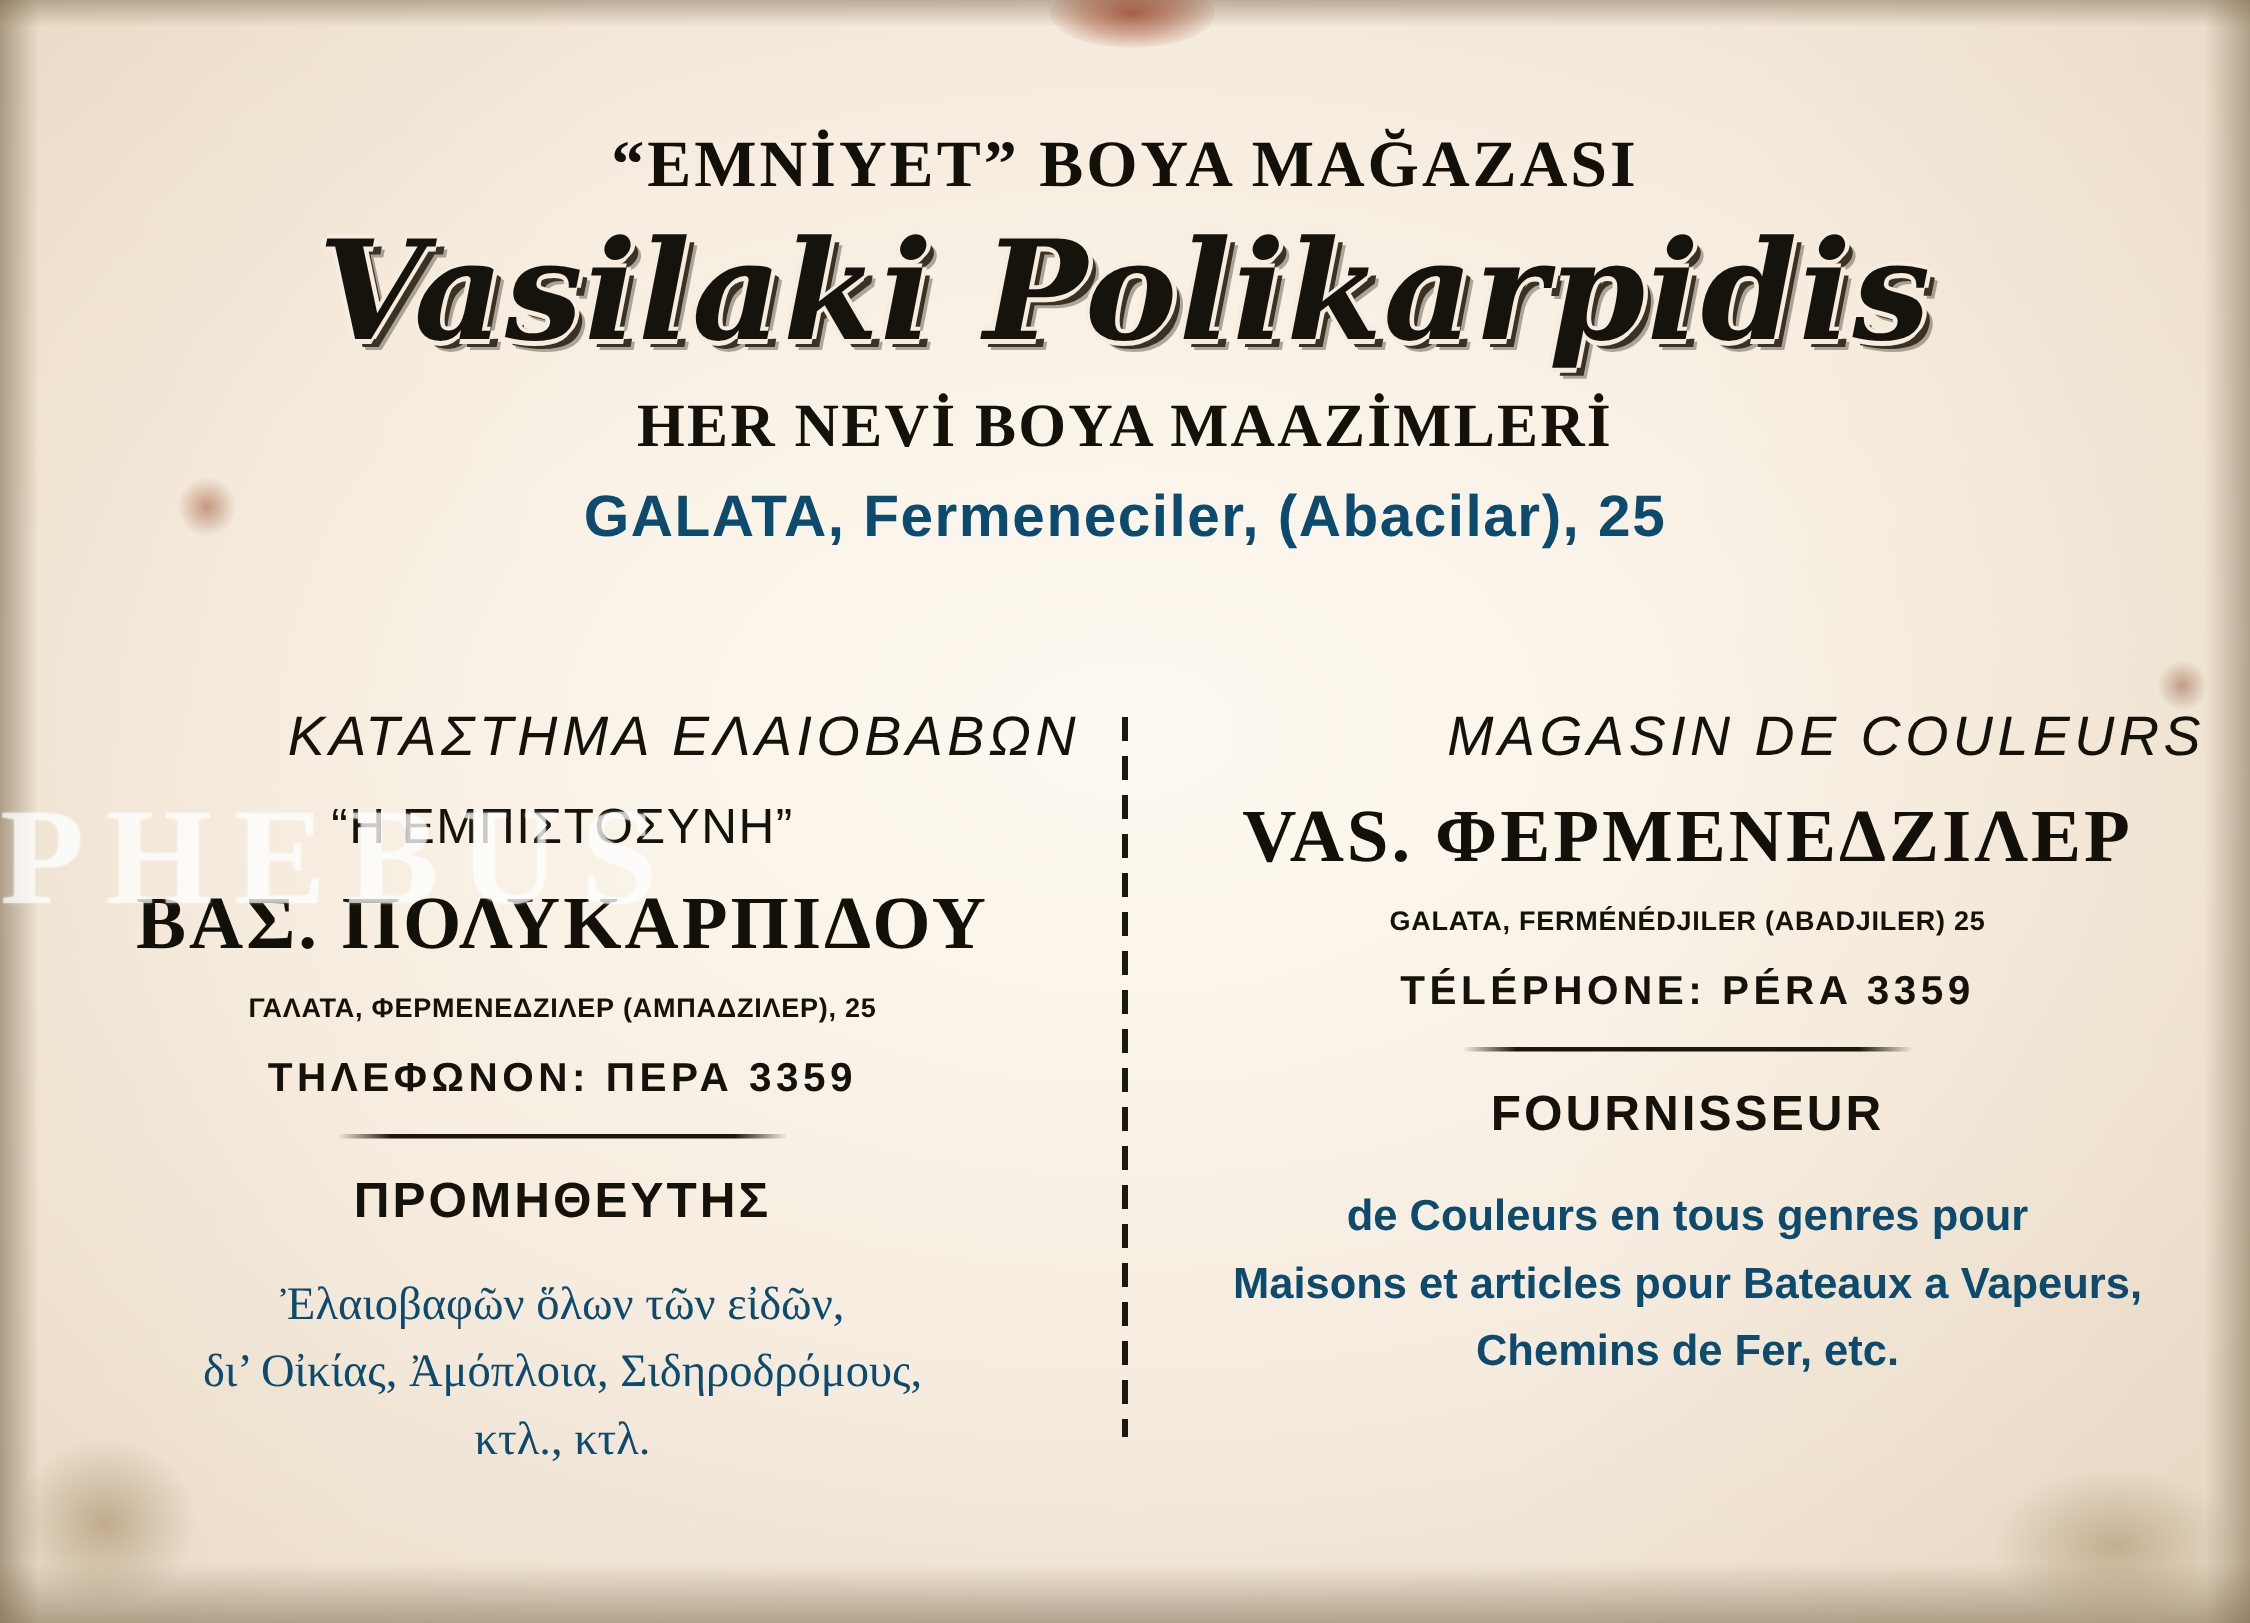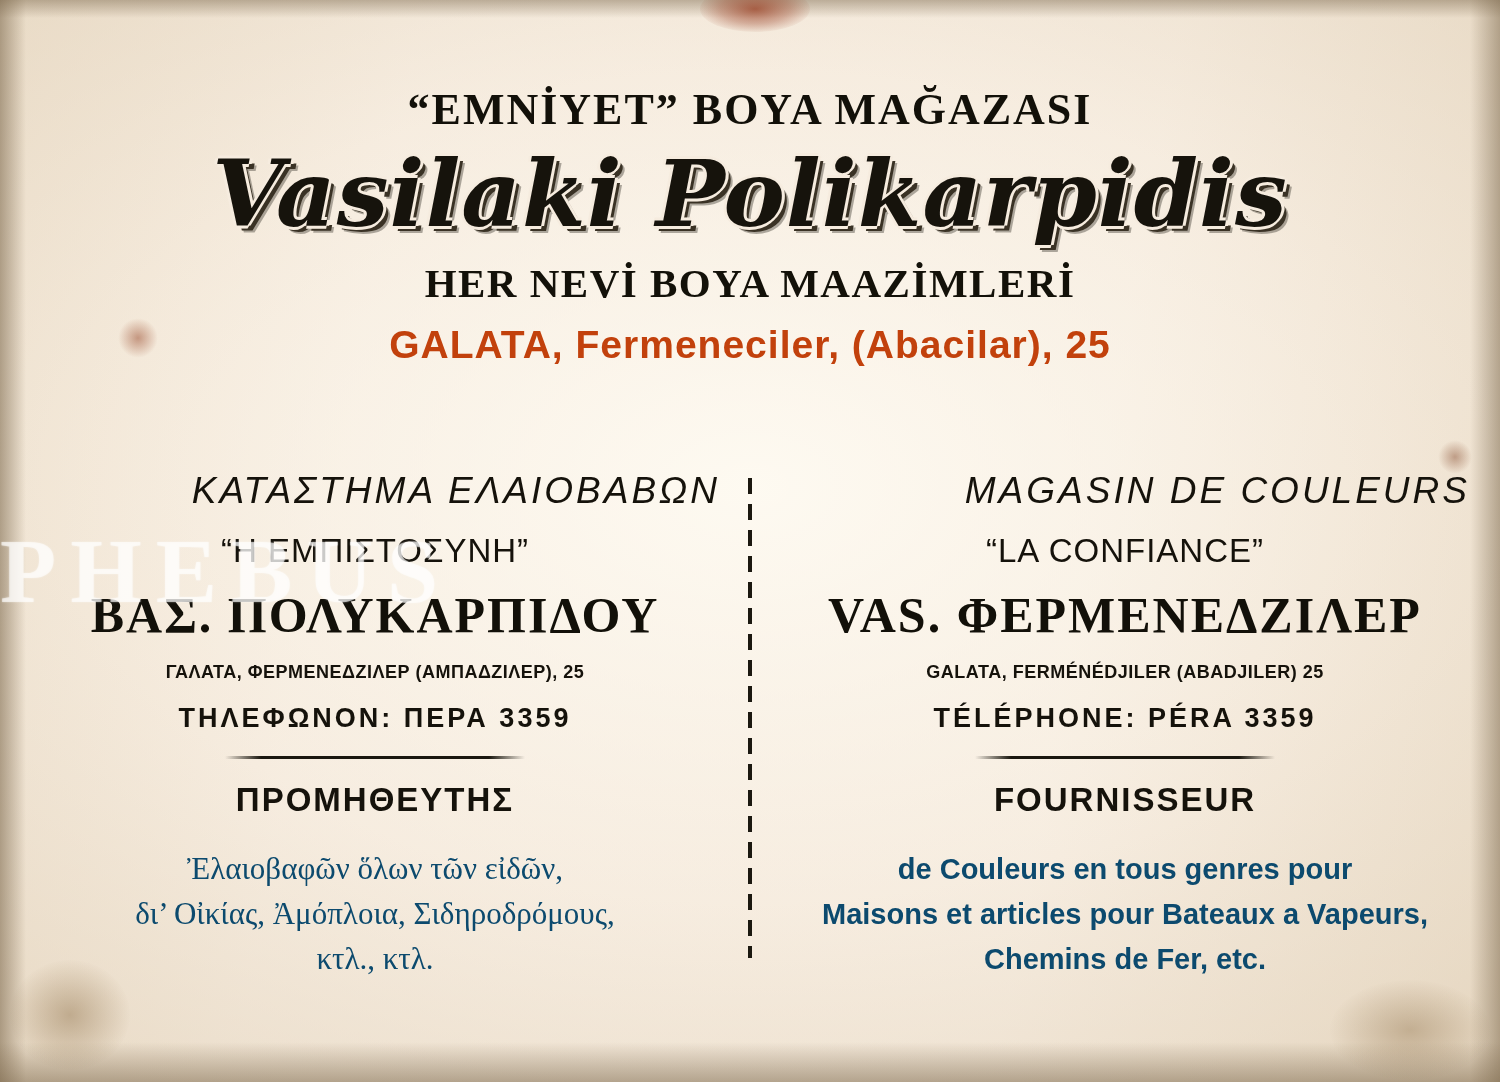--- a/index.html
+++ b/index.html
@@ -136,21 +136,21 @@
     font-size: 41px;
     letter-spacing: 1.5px;
     color: #131109;
   }
   #address-top {
     margin-top: 16px;
     font-family: "Liberation Sans", sans-serif;
     font-weight: bold;
     font-size: 39px;
     letter-spacing: 1px;
-    color: #c2410c;
+    color: #0c4a6e;
   }
 
   
   #columns {
     position: absolute;
     left: 0;
     top: 470px;
     width: 100%;
     display: flex;
   }
@@ -286,21 +286,20 @@
         <div class="col-supplier">ΠΡΟΜΗΘΕΥΤΗΣ</div>
         <div class="col-desc">
           <span class="desc-line">Ἐλαιοβαφῶν ὅλων τῶν εἰδῶν,</span>
           <span class="desc-line">δι’ Οἰκίας, Ἀμόπλοια, Σιδηροδρόμους,</span>
           <span class="desc-line">κτλ., κτλ.</span>
         </div>
       </div>
 
       <div class="col" id="col-french">
         <div class="col-title">MAGASIN DE COULEURS</div>
-        <div class="col-slogan">“LA CONFIANCE”</div>
         <div class="col-person">VAS. ΦΕΡΜΕΝΕΔΖΙΛΕΡ</div>
         <div class="col-address">GALATA, FERMÉNÉDJILER (ABADJILER) 25</div>
         <div class="col-phone">TÉLÉPHONE: PÉRA 3359</div>
         <div class="rule"></div>
         <div class="col-supplier">FOURNISSEUR</div>
         <div class="col-desc fr">
           <span class="desc-line">de Couleurs en tous genres pour</span>
           <span class="desc-line">Maisons et articles pour Bateaux a Vapeurs,</span>
           <span class="desc-line">Chemins de Fer, etc.</span>
         </div>

